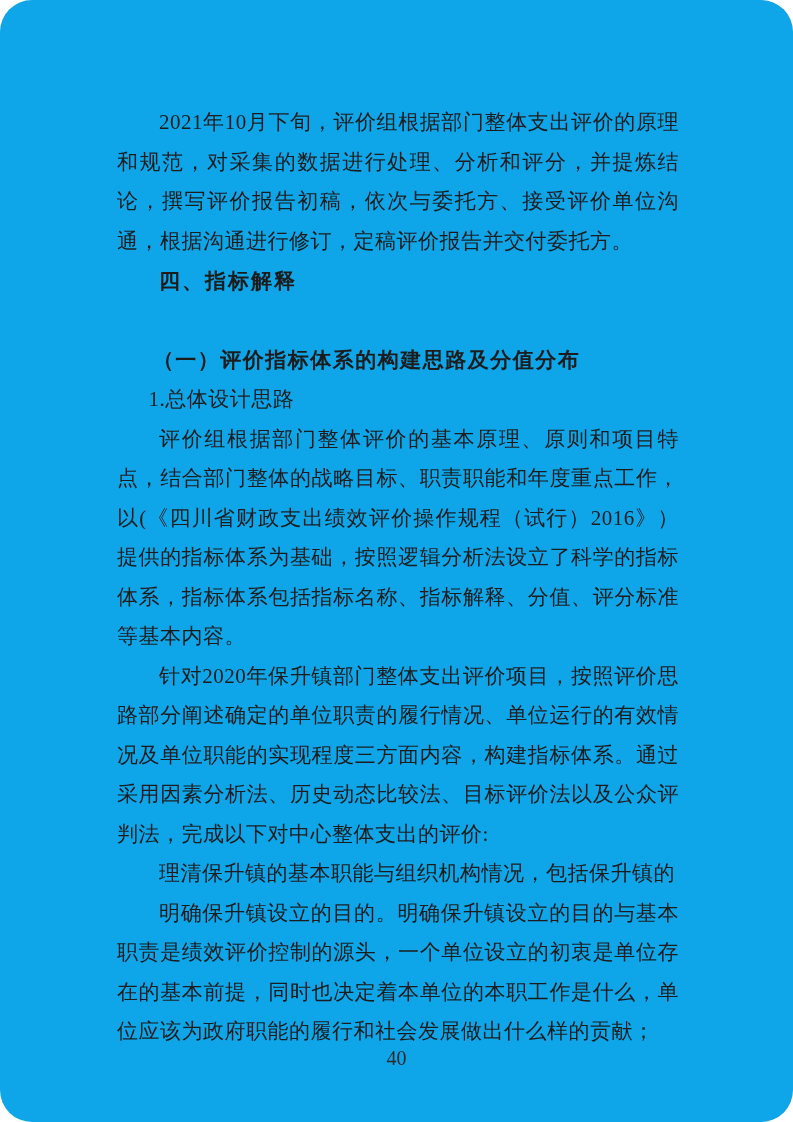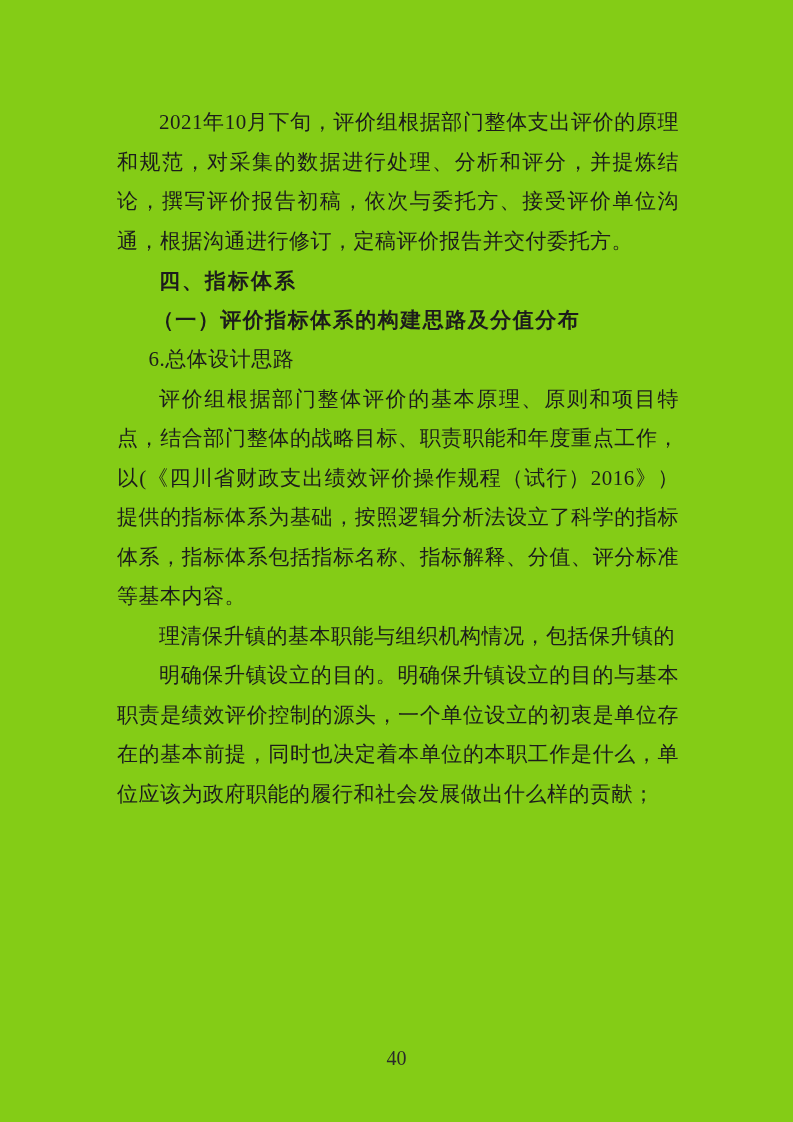--- a/index.html
+++ b/index.html
@@ -4,24 +4,25 @@
 <style>
   html, body {
     margin: 0;
     padding: 0;
     background: #ffffff;
   }
   .page {
     position: relative;
     width: 793px;
     height: 1122px;
-    background: #84cc16;
+    background: #0ea5e9;
     overflow: hidden;
     font-family: "Liberation Serif", "DejaVu Serif", serif;
     color: #1c1c1c;
+    border-radius: 32px;
   }
   .content {
     position: absolute;
     left: 117px;
     top: 103px;
     width: 562px;
   }
   .content p {
     margin: 0;
     font-size: 21px;
@@ -37,20 +38,21 @@
   .content p.heading-1 {
     font-family: "Liberation Sans", "DejaVu Sans", sans-serif;
     font-weight: bold;
     text-indent: 2em;
     letter-spacing: 2px;
   }
   .content p.heading-2 {
     font-weight: bold;
     text-indent: 1.7em;
     letter-spacing: 1.5px;
+    margin-top: 40px;
   }
   .content p.heading-3 {
     text-indent: 1.5em;
   }
   .page-number {
     position: absolute;
     top: 1048px;
     left: 0;
     width: 100%;
     text-align: center;
@@ -59,21 +61,22 @@
     font-family: "Liberation Serif", "DejaVu Serif", serif;
     color: #2a2a2a;
   }
 </style>
 </head>
 <body>
 
 <div class="page">
   <div class="content">
     <p class="body-par">2021年10月下旬，评价组根据部门整体支出评价的原理和规范，对采集的数据进行处理、分析和评分，并提炼结论，撰写评价报告初稿，依次与委托方、接受评价单位沟通，根据沟通进行修订，定稿评价报告并交付委托方。</p>
-    <p class="heading-1">四、指标体系</p>
+    <p class="heading-1">四、指标解释</p>
     <p class="heading-2">（一）评价指标体系的构建思路及分值分布</p>
-    <p class="heading-3">6.总体设计思路</p>
+    <p class="heading-3">1.总体设计思路</p>
     <p class="body-par">评价组根据部门整体评价的基本原理、原则和项目特点，结合部门整体的战略目标、职责职能和年度重点工作，以(《四川省财政支出绩效评价操作规程（试行）2016》）提供的指标体系为基础，按照逻辑分析法设立了科学的指标体系，指标体系包括指标名称、指标解释、分值、评分标准等基本内容。</p>
+    <p class="body-par">针对2020年保升镇部门整体支出评价项目，按照评价思路部分阐述确定的单位职责的履行情况、单位运行的有效情况及单位职能的实现程度三方面内容，构建指标体系。通过采用因素分析法、历史动态比较法、目标评价法以及公众评判法，完成以下对中心整体支出的评价:</p>
     <p class="body-par">理清保升镇的基本职能与组织机构情况，包括保升镇的</p>
     <p class="body-par">明确保升镇设立的目的。明确保升镇设立的目的与基本职责是绩效评价控制的源头，一个单位设立的初衷是单位存在的基本前提，同时也决定着本单位的本职工作是什么，单位应该为政府职能的履行和社会发展做出什么样的贡献；</p>
   </div>
   <div class="page-number">40</div>
 </div>
 
 </body></html>

